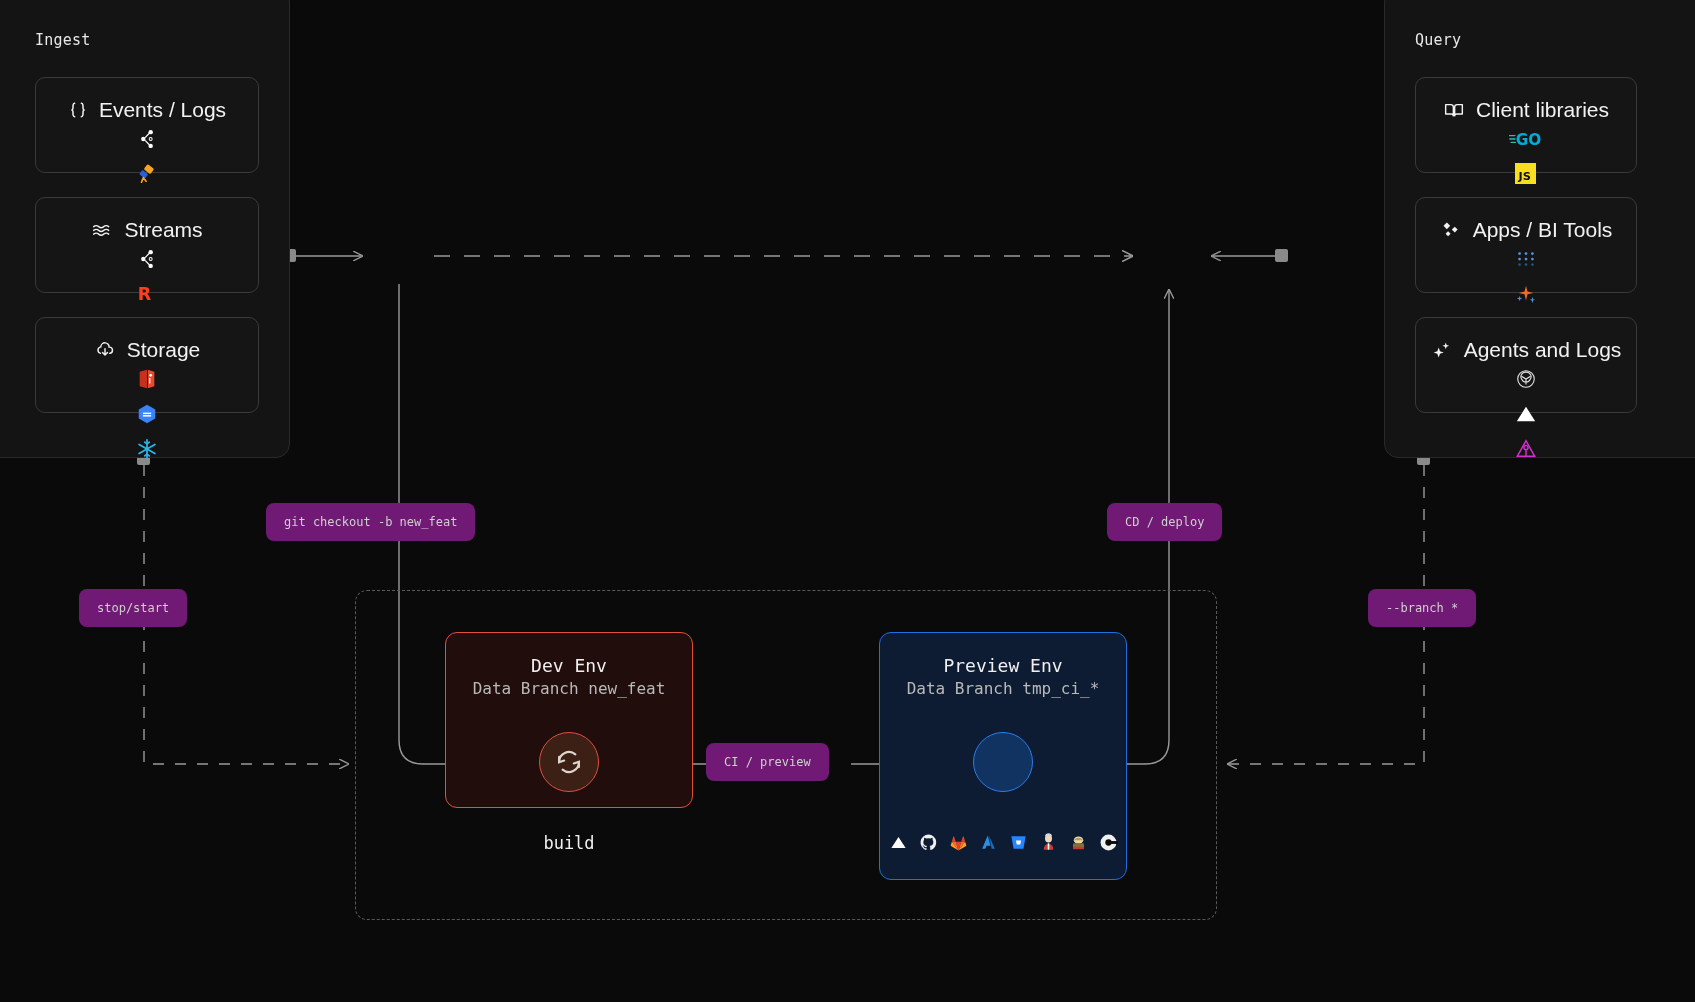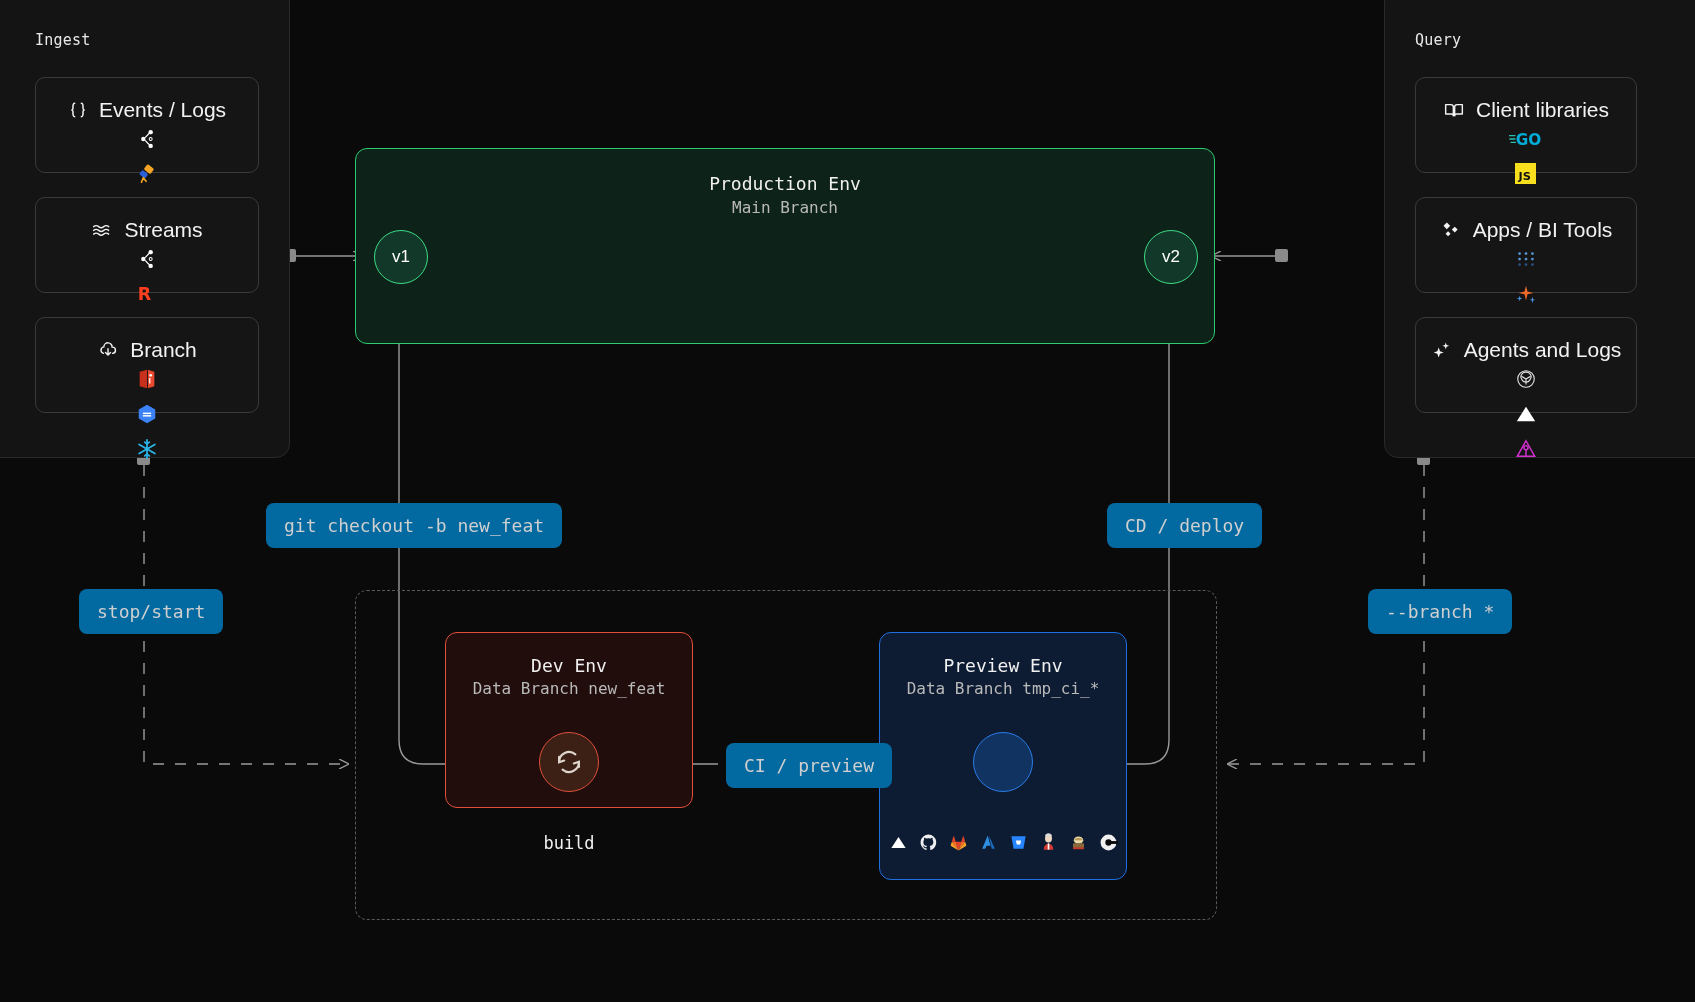--- a/index.html
+++ b/index.html
@@ -123,31 +123,31 @@
   
   #ci-container {
     position: absolute; left: 355px; top: 590px;
     width: 862px; height: 330px;
     border: 1.4px dashed #5a5a5a; border-radius: 12px;
   }
 
   
   .pill {
     position: absolute;
-    background: #0369a1; border-radius: 8px;
+    background: #701a75; border-radius: 8px;
     padding: 12px 18px;
     font-family: "DejaVu Sans Mono", monospace;
-    font-size: 18px; color: #cfcfcf;
+    font-size: 12px; color: #cfcfcf;
     white-space: nowrap;
   }
   #pill-git     { left: 266px; top: 503px; }
   #pill-cd      { left: 1107px; top: 503px; }
   #pill-stopstart { left: 79px;  top: 589px; }
   #pill-branch  { left: 1368px; top: 589px; }
-  #pill-ci      { left: 726px;  top: 743px; }
+  #pill-ci      { left: 706px;  top: 743px; }
 
   svg.edges { position: absolute; left: 0; top: 0; width: 1695px; height: 1002px; pointer-events: none; }
 
   .sq { fill: #8a8a8a; }
 </style>
 </head>
 <body>
 
 <div class="canvas">
 
@@ -272,21 +272,21 @@
     </div>
 
     <div class="src-card" style="left:64px; top:328px;">
       <div class="card-head">
         <span class="gi">
           <svg width="22" height="20" viewBox="0 0 24 24" fill="none" stroke="#f2f2f2" stroke-width="1.7" stroke-linecap="round">
             <path d="M6.5 16 A4 4 0 0 1 7 8.2 A5 5 0 0 1 17 8.6 A3.6 3.6 0 0 1 17.5 16"></path>
             <path d="M12 10.5 L12 18 M9 15 L12 18 L15 15"></path>
           </svg>
         </span>
-        <span>Branch</span>
+        <span>Storage</span>
       </div>
       <div class="logo-row">
         <span class="logo">
           <svg width="22" height="22" viewBox="0 0 24 24">
             <path d="M4 4 L12 2 L12 22 L4 20 Z" fill="#c7301c"></path>
             <path d="M13 2 L20 4 L20 20 L13 22 Z" fill="#e8492f"></path>
             <circle cx="16" cy="8" r="1.5" fill="#fff"></circle>
             <path d="M15 11 L15 17" stroke="#fff" stroke-width="1.4"></path>
           </svg>
         </span>
@@ -413,26 +413,20 @@
           <svg width="22" height="22" viewBox="0 0 24 24" fill="none" stroke="#d030d0" stroke-width="1.6">
             <path d="M12 3 L21.5 20 L2.5 20 Z"></path>
             <circle cx="12" cy="10.5" r="2.2"></circle>
             <path d="M12 12.7 L12 20"></path>
           </svg>
         </span>
       </div>
     </div>
   </div>
 
-  <div id="prod-env">
-    <div class="env-title">Production Env</div>
-    <div class="env-sub">Main Branch</div>
-    <div class="vnode" id="node-v1">v1</div>
-    <div class="vnode" id="node-v2">v2</div>
-  </div>
 
   <div id="ci-container"></div>
 
   <div id="dev-env">
     <div class="env-title">Dev Env</div>
     <div class="env-sub">Data Branch new_feat</div>
     <div class="build-node">
       <svg width="34" height="34" viewBox="0 0 24 24" fill="none" stroke="#ded5cc" stroke-width="1.5" stroke-linecap="round">
         <path d="M19 12 a7 7 0 0 1 -11.5 5.4"></path>
         <path d="M5 12 a7 7 0 0 1 11.5 -5.4"></path>

